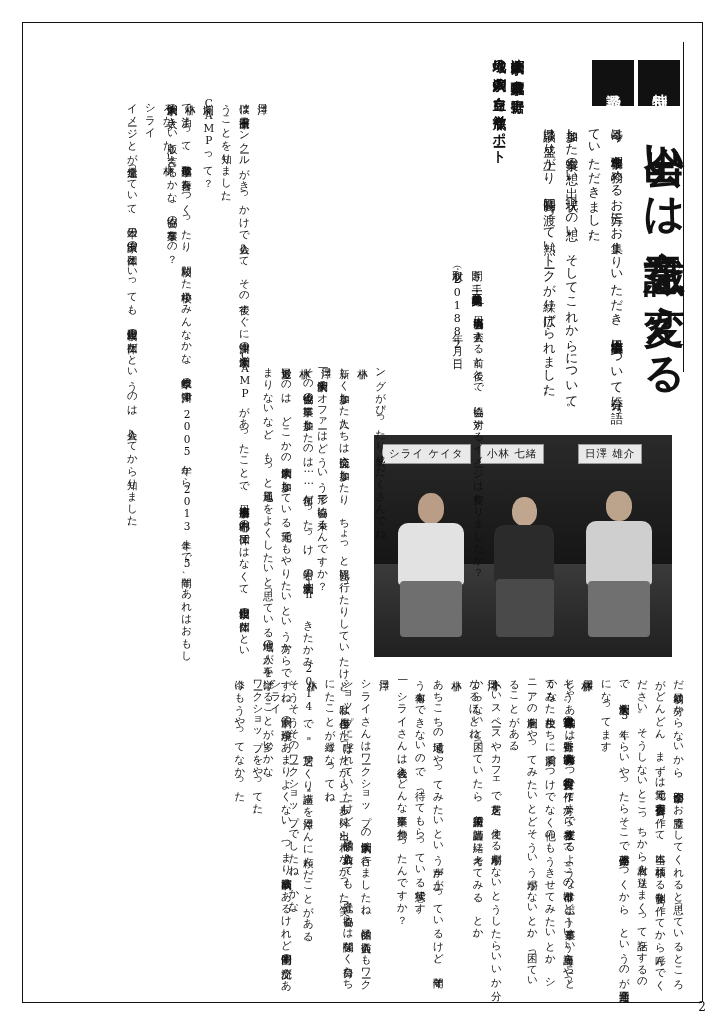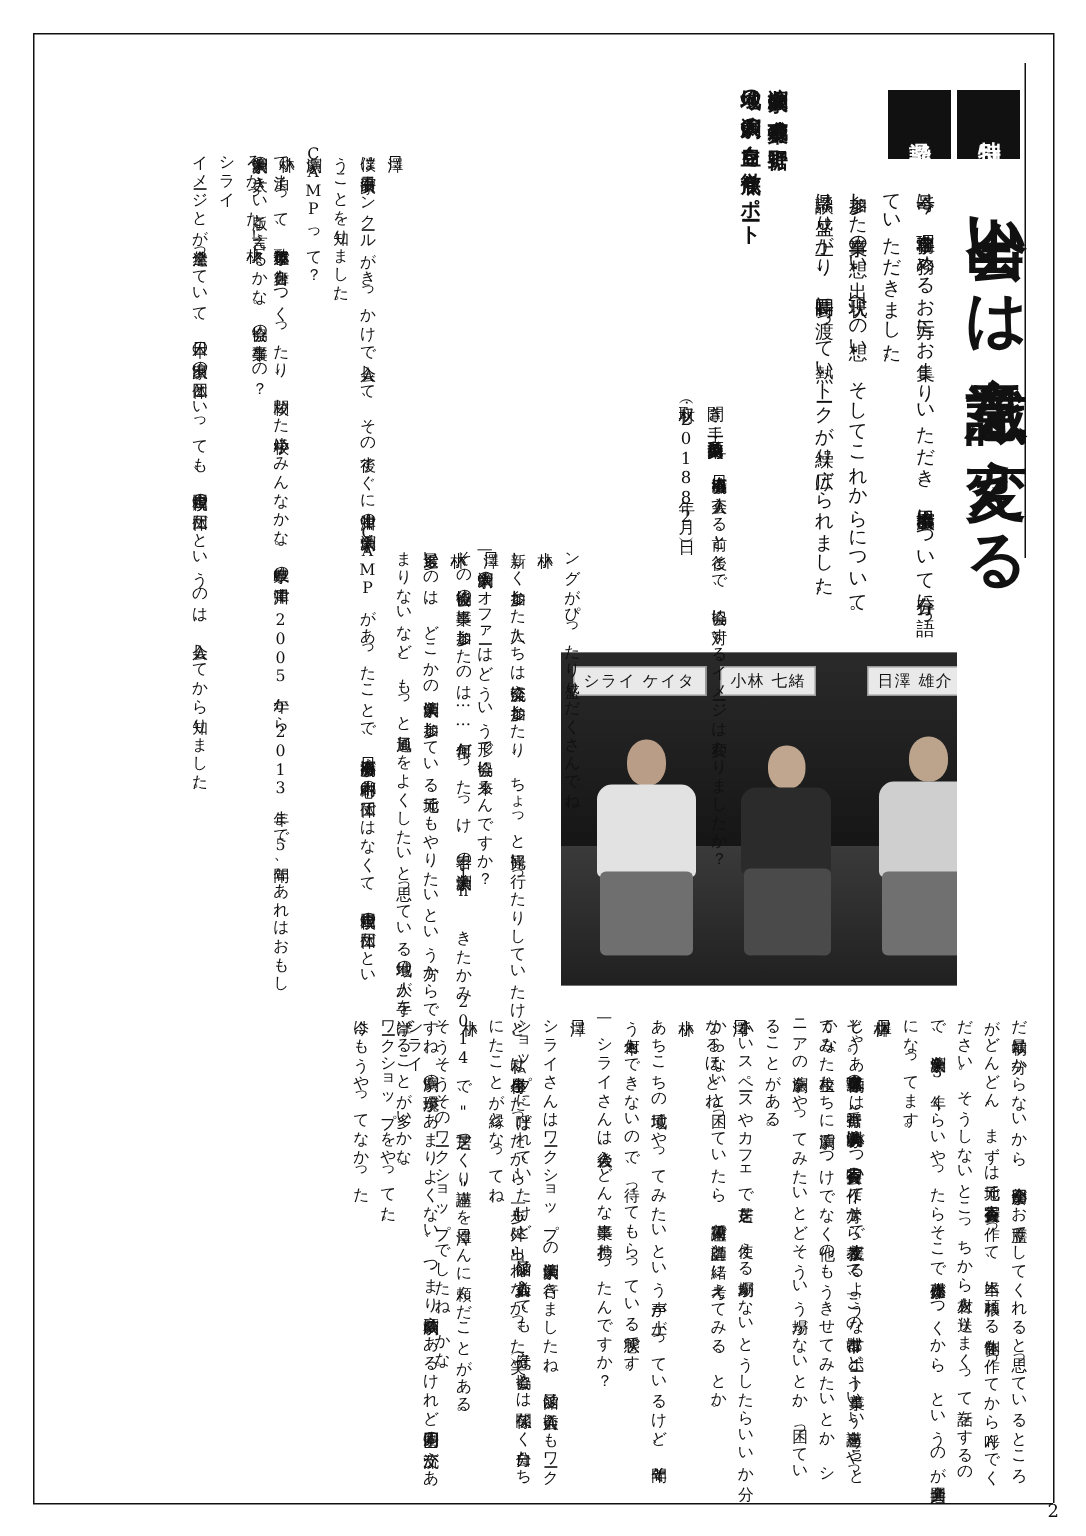--- a/index.html
+++ b/index.html
@@ -121,21 +121,21 @@
     height: 170px;
     font-size: 11px;
     line-height: 1.75;
   }
 
   
   .photo {
     position: absolute;
     left: 374px;
     top: 435px;
-    width: 264px;
+    width: 298px;
     height: 222px;
     background: #1b1b1b;
     overflow: hidden;
   }
   .photo .bg-wall {
     position: absolute;
     left: 0; top: 0; width: 100%; height: 60%;
     background: linear-gradient(#2a2a2a, #151515);
   }
   .photo .floor {

